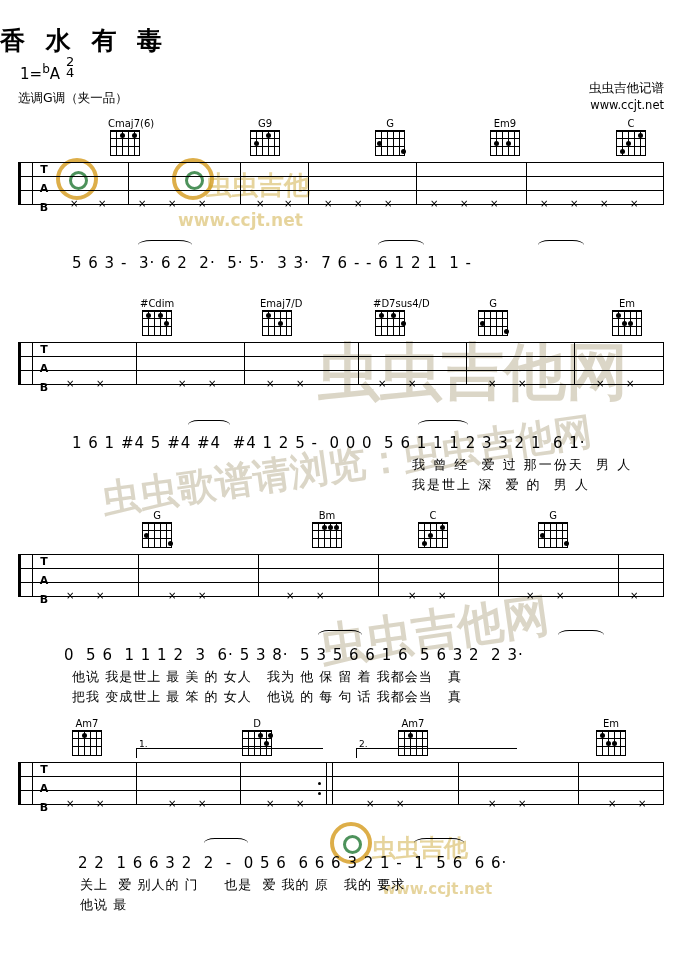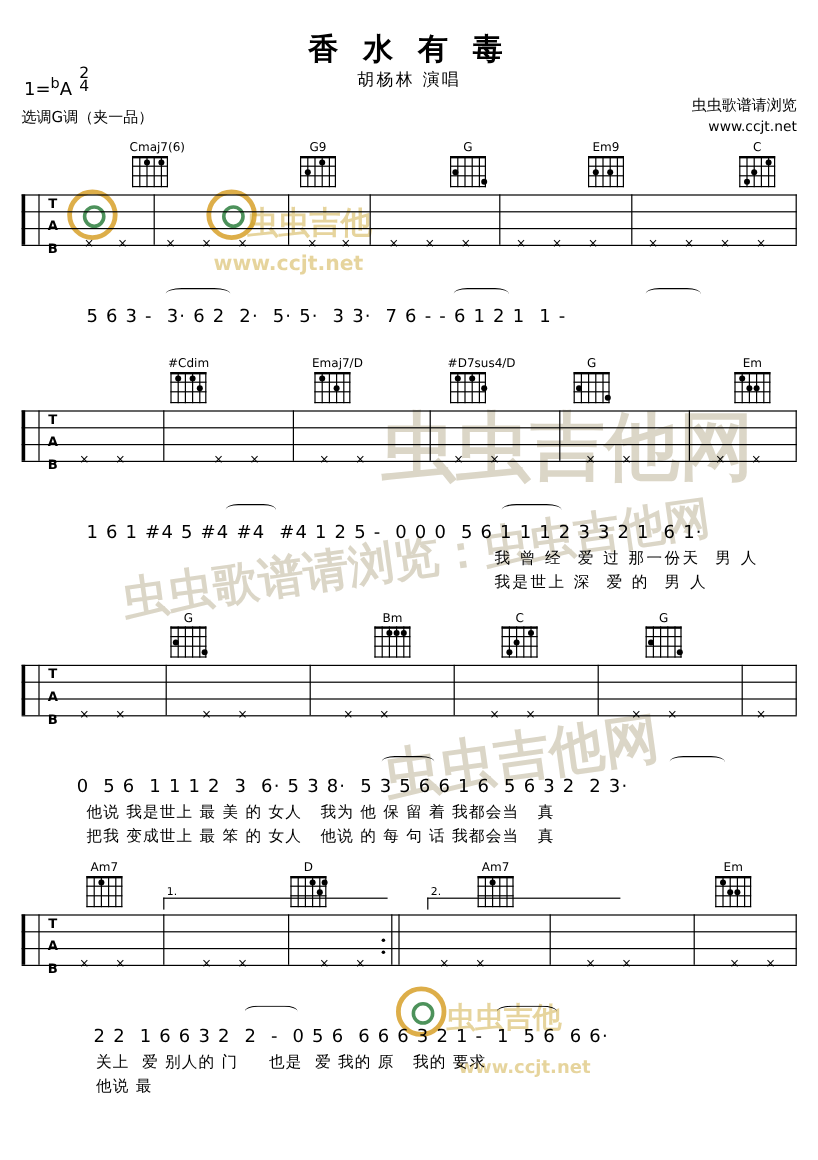--- a/index.html
+++ b/index.html
@@ -8,21 +8,21 @@
     background:#ffffff;
     font-family:"Liberation Serif", serif;
     color:#000;
     position:relative;
     overflow:hidden;
   }
   .sheet{position:absolute;left:0;top:0;width:682px;height:967px;}
 
   
   .title{
-    position:absolute;top:24px;left:0;width:682px;text-align:center;
+    position:absolute;top:24px;left:0;width:682px;
     font-size:25px;font-weight:bold;letter-spacing:6px;
     font-family:"DejaVu Sans", sans-serif;
   }
   .subtitle{
     position:absolute;top:58px;left:0;width:682px;text-align:center;
     font-size:14px;letter-spacing:2px;
     font-family:"DejaVu Sans", sans-serif;
   }
   .keysig{
     position:absolute;left:20px;top:62px;font-size:15px;
@@ -106,31 +106,30 @@
   .repeat-dot{position:absolute;width:3px;height:3px;border-radius:50%;background:#000;}
   .volta{position:absolute;border-top:1.2px solid #000;border-left:1.2px solid #000;height:9px;}
   .voltalabel{position:absolute;font-size:9px;font-family:"DejaVu Sans", sans-serif;}
 </style>
 </head>
 <body>
 
 <div class="sheet">
 
   <div class="title">香 水 有 毒</div>
-  <div class="subtitle">胡杨林 演唱</div>
 
   <div class="keysig">
     <span>1=</span><span class="flat">b</span><span>A</span>
   </div>
   <div class="meter">
     <div>2</div>
     <div style="border-top:0;">4</div>
   </div>
   <div class="tuning">选调G调（夹一品）</div>
-  <div class="credit1">虫虫歌谱请浏览</div>
+  <div class="credit1">虫虫吉他记谱</div>
   <div class="credit2">www.ccjt.net</div>
 
   <div class="wm wm-swirl" style="left:56px;top:158px;"></div>
   <div class="wm wm-swirl" style="left:172px;top:158px;"></div>
   <div class="wm wm-text" style="left:206px;top:168px;font-size:26px;">虫虫吉他</div>
   <div class="wm wm-text" style="left:178px;top:210px;font-size:17px;">www.ccjt.net</div>
   <div class="wm wm-big" style="left:318px;top:330px;">虫虫吉他网</div>
   <div class="wm wm-big" style="left:100px;top:440px;font-size:38px;transform:rotate(-8deg);">虫虫歌谱请浏览：虫虫吉他网</div>
   <div class="wm wm-big" style="left:320px;top:600px;font-size:46px;transform:rotate(-8deg);">虫虫吉他网</div>
   <div class="wm wm-swirl" style="left:330px;top:822px;"></div>

